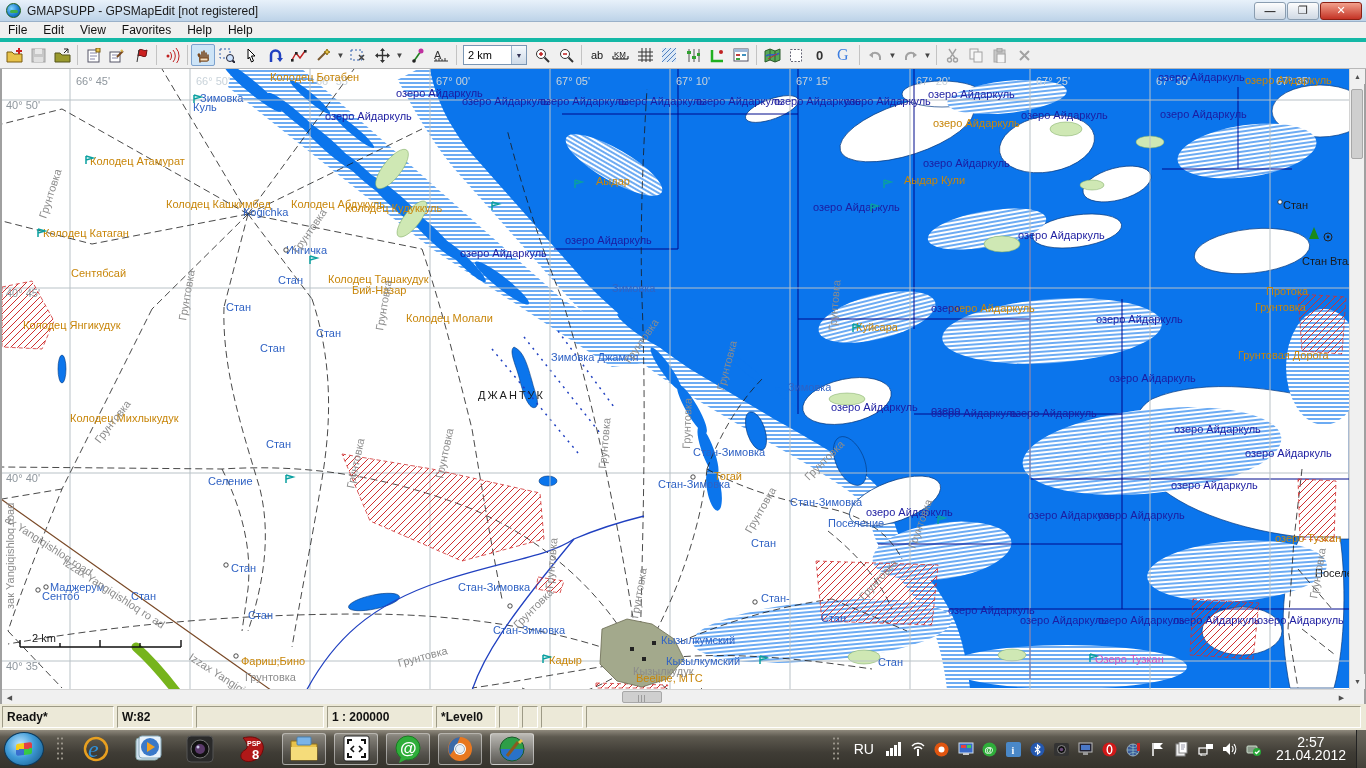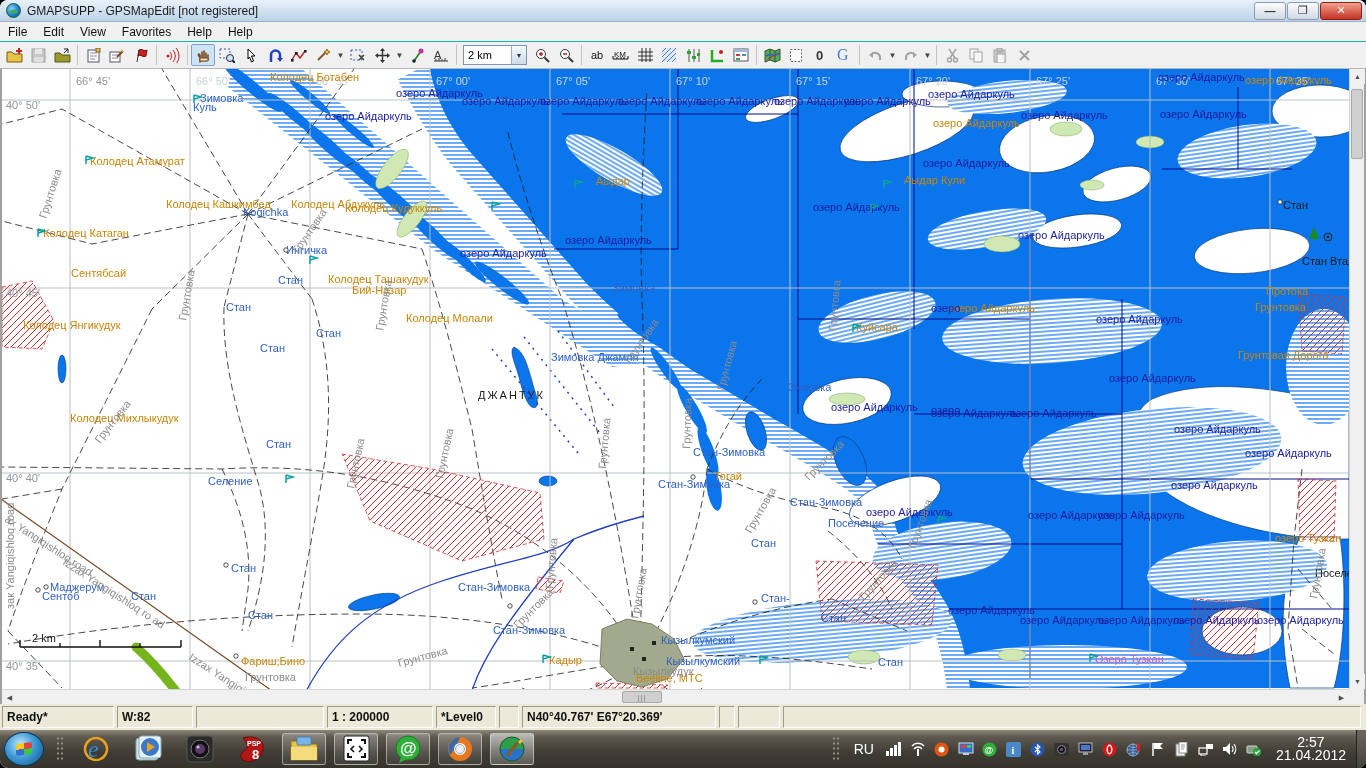--- a/index.html
+++ b/index.html
@@ -1,34 +1,34 @@
 <!DOCTYPE html>
 <html><head>
 <meta charset="utf-8">
 <style>
   html,body{margin:0;padding:0;background:#000;}
   *{box-sizing:border-box;}
   body{font-family:"Liberation Sans","DejaVu Sans",sans-serif;}
-  #screen{position:relative;width:1366px;height:768px;overflow:hidden;background:#fff;border-radius:8px;}
+  #screen{position:relative;width:1366px;height:768px;overflow:hidden;background:#fff;}
 
   
   .titlebar{position:absolute;left:0;top:0;width:1366px;height:22px;
     background:linear-gradient(#e8f1fa,#bdd3e8);border-bottom:1px solid #9ab1c9;
     display:flex;align-items:center;padding-left:6px;font-size:12px;color:#1a1a1a;}
   .titlebar .appicon{width:15px;height:15px;border-radius:50%;
     background:radial-gradient(circle at 35% 35%,#7fd4ff 0%,#1e7fd0 55%,#0a4f9a 100%);
     border:1px solid #1a5f20;margin-right:6px;position:relative;}
   .titlebar .appicon:after{content:"";position:absolute;left:3px;top:6px;width:8px;height:3px;background:#3fae4a;border-radius:2px;}
   .capbtns{margin-left:auto;display:flex;margin-right:4px;}
   .capbtn{width:32px;height:18px;border:1px solid #8a9db0;border-radius:3px;margin-left:1px;
     background:linear-gradient(#fdfdfd,#cfd9e4);display:flex;align-items:center;justify-content:center;
     font-size:11px;color:#333;font-weight:bold;}
   .capbtn.close{background:linear-gradient(#f2a08c,#c43325);color:#fff;width:42px;border-color:#8c2014;}
   .menubar{position:absolute;left:0;top:22px;width:1366px;height:20px;background:#f0f0f0;
-    border-bottom:1px solid #14b8a6;display:flex;align-items:center;font-size:12px;color:#111;}
+    border-bottom:4px solid #14b8a6;display:flex;align-items:center;font-size:12px;color:#111;}
   .menubar span{padding:2px 8px;cursor:default;}
   .toolbar{position:absolute;left:0;top:42px;width:1366px;height:27px;background:#f0f0f0;
     border-bottom:1px solid #b8b8b8;display:flex;align-items:center;padding-left:2px;}
   .tb{width:24px;height:22px;display:flex;align-items:center;justify-content:center;border:1px solid transparent;border-radius:2px;}
   .tb svg{display:block;}
   .tb.active{background:#cde4f7;border-color:#7da2ce;}
   .tb.dis{opacity:.45;filter:grayscale(1);}
   .tbsep{width:1px;height:20px;background:#c3c3c3;margin:0 3px;}
   .tbdd{width:11px;height:22px;display:flex;align-items:center;justify-content:center;font-size:8px;color:#444;}
   .combo{width:64px;height:20px;border:1px solid #7a96b4;background:#fff;display:flex;align-items:center;
@@ -743,21 +743,20 @@
     <div class="scorner"></div>
   </div>
 
   <div class="statusbar">
     <div class="sp" style="width:112px;">Ready*</div>
     <div class="sp" style="width:76px;">W:82</div>
     <div class="sp" style="width:128px;"></div>
     <div class="sp" style="width:106px;">1 : 200000</div>
     <div class="sp" style="width:60px;">*Level0</div>
     <div class="sp" style="width:20px;"></div>
-    <div class="sp" style="width:194px;">N40°40.767' E67°20.369'</div>
     <div class="sp" style="width:16px;"></div>
     <div class="sp" style="width:42px;"></div>
     <div class="sp" style="flex:1;"></div>
   </div>
 
   <div class="taskbar">
     <div class="orb"></div>
     <div class="grip"></div>
     <div class="tapp">
       <svg width="30" height="30">

